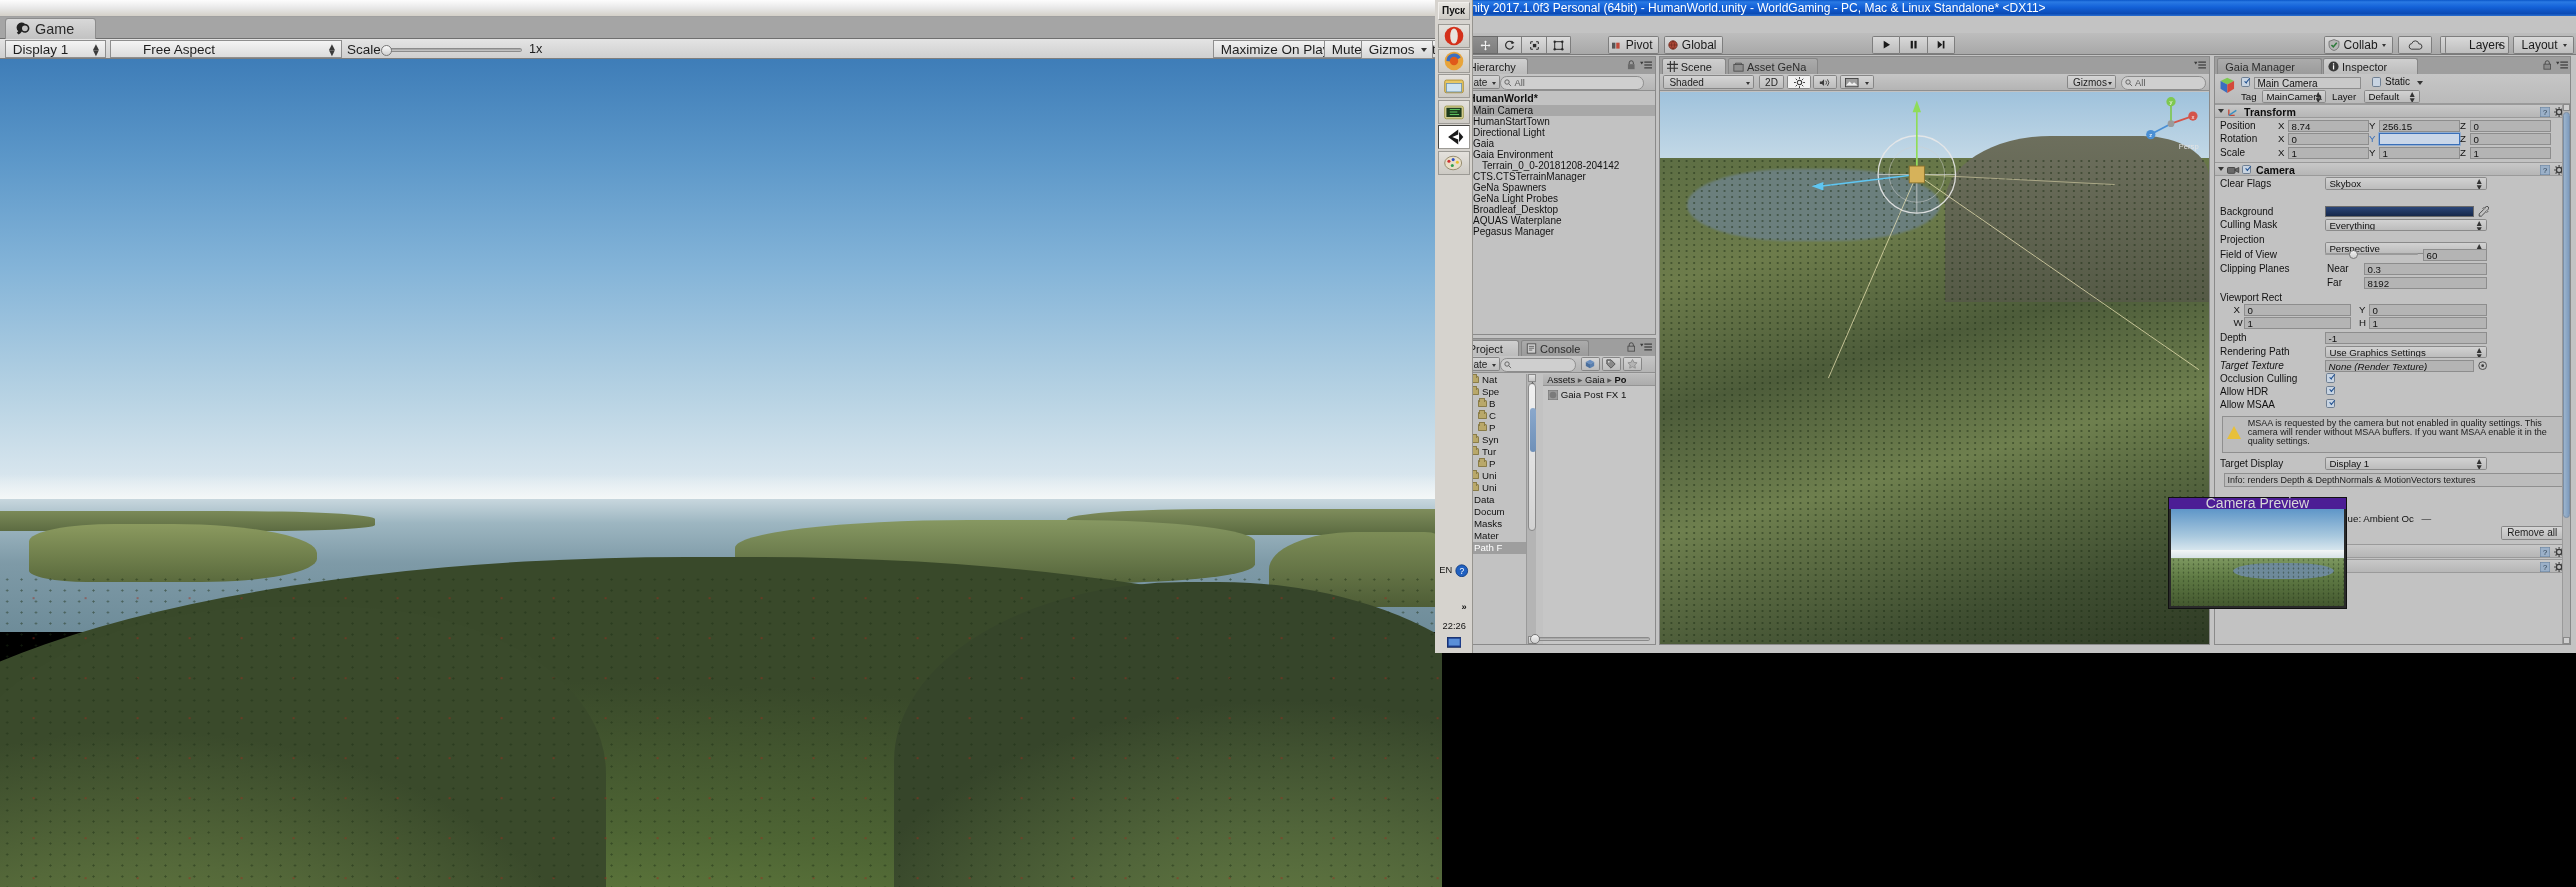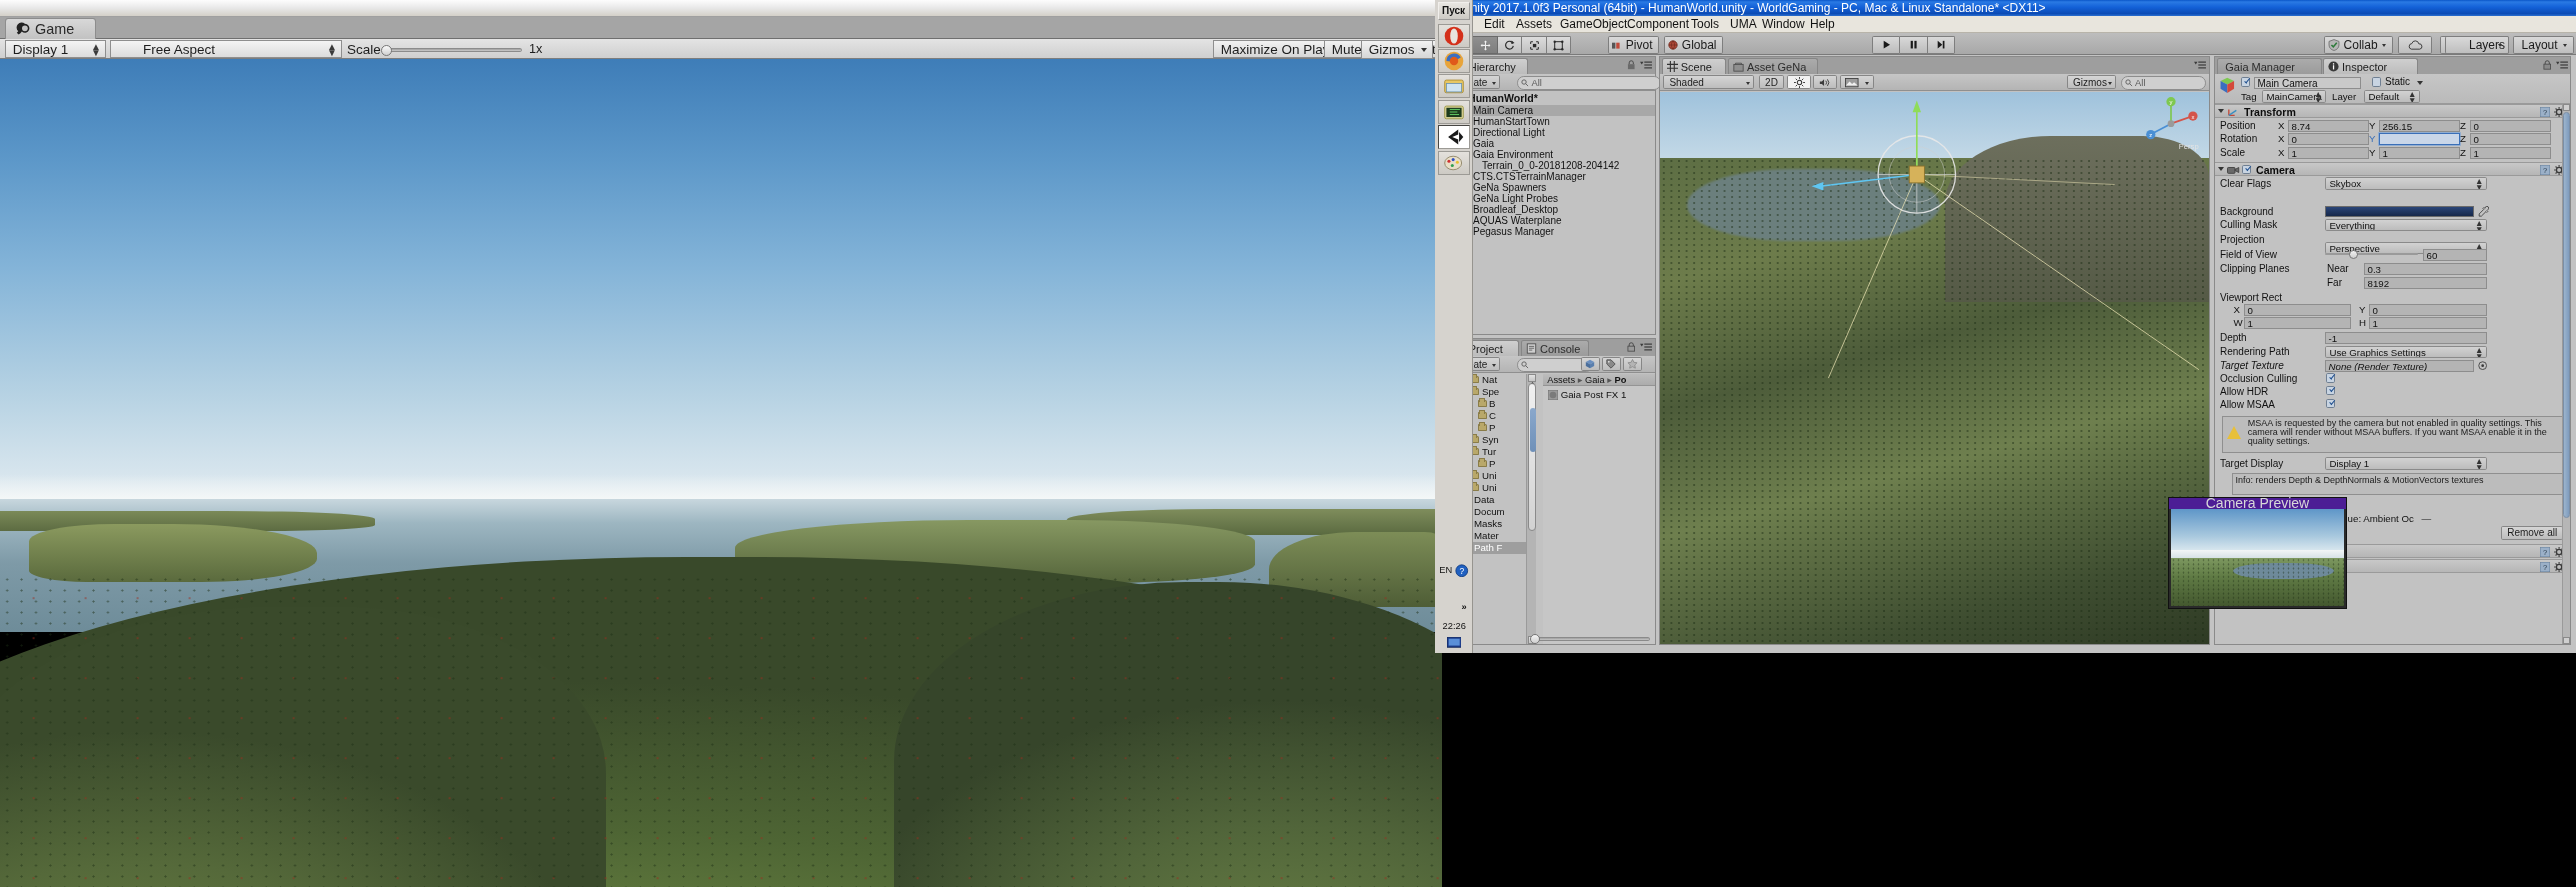--- a/index.html
+++ b/index.html
@@ -49,21 +49,21 @@
   .ptabs{position:absolute;left:0;top:0;height:17px;width:100%;background:#9e9e9e;}
   .ptab{position:absolute;top:0.8px;height:16px;line-height:16px;font-size:11px;color:#202020;
       padding:0 7.6px 0 18px;background:linear-gradient(to bottom,#cfcfcf,#bcbcbc);
       border:0.8px solid #868686;border-bottom:none;border-radius:2.5px 2.5px 0 0;white-space:nowrap;}
   .ptab.off{background:linear-gradient(to bottom,#ababab,#9b9b9b);color:#2c2c2c;}
   .ptab-ico{position:absolute;left:4.2px;top:2.5px;width:11px;height:11px;}
   .pbar{position:absolute;left:0;height:17px;width:100%;background:linear-gradient(to bottom,#c6c6c6,#b4b4b4);border-bottom:0.8px solid #8f8f8f;}
   .sbtn{position:absolute;height:14.4px;line-height:13.5px;font-size:10px;color:#1d1d1d;
       background:linear-gradient(to bottom,#d5d5d5,#bdbdbd);border:0.8px solid #868686;border-radius:1.7px;padding:0 5px;white-space:nowrap;}
   .srch{position:absolute;height:14px;background:#cfcfcf;border:0.8px solid #8d8d8d;border-radius:6.8px;
-      font-size:9.3px;color:#5a5a5a;line-height:12px;padding-left:13.5px;margin-left:17px;}
+      font-size:9.3px;color:#5a5a5a;line-height:12px;padding-left:13.5px;}
   .srch-ico{position:absolute;left:3.4px;top:2.5px;width:7.6px;height:7.6px;}
 
   
   #hierarchy{left:5px;top:56px;width:209px;height:279px;border:0.8px solid #8a8a8a;}
   #h-list{position:absolute;left:0;top:35px;width:100%;bottom:0;background:#c2c2c2;overflow:hidden;}
   .hrow{position:relative;height:11px;line-height:11px;font-size:10px;color:#111;white-space:nowrap;}
   .hrow.sel{background:#a8a8a8;}
   .hrow.root{font-weight:bold;}
   .arrow{position:absolute;width:0;height:0;border-top:3px solid transparent;border-bottom:3px solid transparent;border-left:4.2px solid #3c3c3c;top:2.5px;}
   .arrow.open{border-left:3.4px solid transparent;border-right:3.4px solid transparent;border-top:4.2px solid #3c3c3c;border-bottom:none;top:3.4px;}
@@ -255,31 +255,20 @@
 
 <div id="unity-window">
 
   <div id="u-title">
     <svg id="u-title-ico" viewBox="0 0 16 16">
       <path d="M11 2 L4 8 L11 14 L11 10.5 L7.5 8 L11 5.5 Z" fill="#fff"></path>
     </svg>
     <span>Unity 2017.1.0f3 Personal (64bit) - HumanWorld.unity - WorldGaming - PC, Mac &amp; Linux Standalone* &lt;DX11&gt;</span>
   </div>
 
-  <div id="u-menubar">
-    <div class="mi" style="left:5px;">File</div>
-    <div class="mi" style="left:36px;">Edit</div>
-    <div class="mi" style="left:68px;">Assets</div>
-    <div class="mi" style="left:112px;">GameObject</div>
-    <div class="mi" style="left:179px;">Component</div>
-    <div class="mi" style="left:243px;">Tools</div>
-    <div class="mi" style="left:282px;">UMA</div>
-    <div class="mi" style="left:314px;">Window</div>
-    <div class="mi" style="left:362px;">Help</div>
-  </div>
 
   <div id="u-toolbar">
 
     <div style="position:absolute;left:430px;top:2.5px;width:83px;height:18px;display:flex;">
       <div style="flex:1;background:linear-gradient(to bottom,#d9d9d9,#bcbcbc);border:0.8px solid #7e7e7e;border-radius:1.7px 0 0 1.7px;display:flex;align-items:center;justify-content:center;">
         <svg width="9.3" height="9.3" viewBox="0 0 11 11">
             <path d="M2 1 L9.5 5.5 L2 10 Z" fill="#1a1a1a"></path>
           </svg>
       </div>
       <div style="flex:1;background:linear-gradient(to bottom,#d9d9d9,#bcbcbc);border:0.8px solid #7e7e7e;border-left:none;display:flex;align-items:center;justify-content:center;">
@@ -871,21 +860,21 @@
         <span>MSAA is requested by the camera but not enabled in quality settings. This camera will render without MSAA buffers. If you want MSAA enable it in the quality settings.</span>
       </div>
 
       <div style="position:absolute;left:0;top:383px;width:100%;height:14.4px;">
         <span class="lab">Target Display</span>
         <div class="pop" style="left:110px;top:0;width:162px;">
           <span>Display 1</span><span class="ud">▲<br>▼</span>
         </div>
       </div>
 
-      <div class="infobox" style="left:17px;top:399px;width:343px;height:22px;">Info: renders Depth &amp; DepthNormals &amp; MotionVectors textures</div>
+      <div class="infobox" style="left:9px;top:399px;width:343px;height:14px;">Info: renders Depth &amp; DepthNormals &amp; MotionVectors textures</div>
 
       <div style="position:absolute;left:5px;top:425px;font-size:10px;color:#111;">
         <i style="position:absolute;left:0;top:4.2px;width:0;height:0;border-left:3.4px solid transparent;border-right:3.4px solid transparent;border-top:4.2px solid #333;"></i>
         <span style="margin-left:10px;">1 command buffers</span>
       </div>
       <div style="position:absolute;left:24px;top:439px;font-size:9.7px;color:#111;">
         <span>BeforeImageEffectsOpaque: Ambient Oc</span>
         <span style="margin-left:5px;color:#333;">—</span>
       </div>
       <div class="sbtn" style="right:6.8px;top:452px;height:13.5px;line-height:12.7px;font-size:10px;">Remove all</div>

